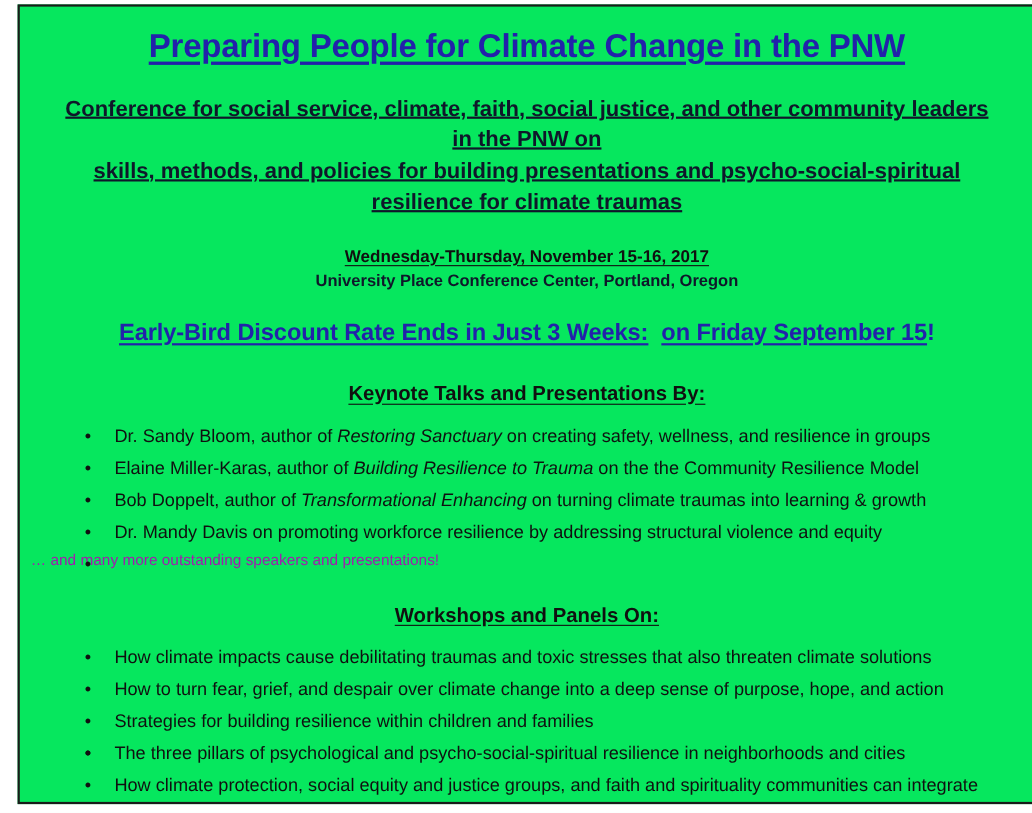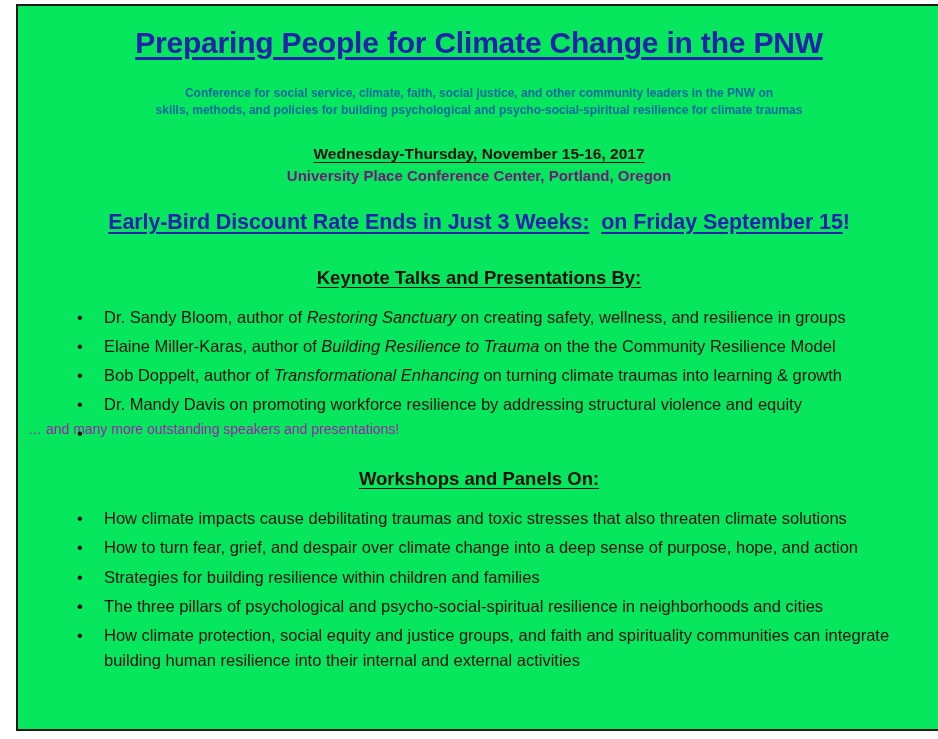--- a/index.html
+++ b/index.html
@@ -36,41 +36,42 @@
     font-weight: bold;
     letter-spacing: -0.2px;
     text-decoration: underline;
     text-underline-offset: 4px;
     margin-top: 20px;
     line-height: 1.1;
   }
 
   
   .subtitle {
-    color: #0369a1;
-    font-size: 12px;
+    color: #0f172a;
+    font-size: 20px;
     font-weight: bold;
     line-height: 1.42;
     margin-top: 26px;
     max-width: 840px;
     margin-left: auto;
     margin-right: auto;
+    text-decoration: underline;
   }
 
   
   .datewrap { margin-top: 26px; }
   .date {
     color: #101010;
     font-size: 15.5px;
     font-weight: bold;
     text-decoration: underline;
     text-underline-offset: 3px;
   }
   .venue {
-    color: #701a75;
+    color: #0f172a;
     font-size: 15px;
     font-weight: bold;
     margin-top: 4px;
   }
 
   
   .earlybird {
     margin-top: 26px;
     color: #2222aa;
     font-size: 21.5px;
@@ -127,21 +128,21 @@
 </head>
 <body>
 
 <div id="flyer">
   <div class="inner">
 
     <div class="title">Preparing People for Climate Change in the PNW</div>
 
     <div class="subtitle">
       <div>Conference for social service, climate, faith, social justice, and other community leaders in the PNW on</div>
-      <div>skills, methods, and policies for building psychological and psycho-social-spiritual resilience for climate traumas</div>
+      <div>skills, methods, and policies for building presentations and psycho-social-spiritual resilience for climate traumas</div>
     </div>
 
     <div class="datewrap">
       <div><span class="date">Wednesday-Thursday, November 15-16, 2017</span></div>
       <div class="venue">University Place Conference Center, Portland, Oregon</div>
     </div>
 
     <div class="earlybird"><span class="u">Early-Bird Discount Rate Ends in Just 3 Weeks:</span>&nbsp; <span class="u">on Friday September 15</span><span>!</span></div>
 
     <div class="sect-head sect-keynote">Keynote Talks and Presentations By:</div>

